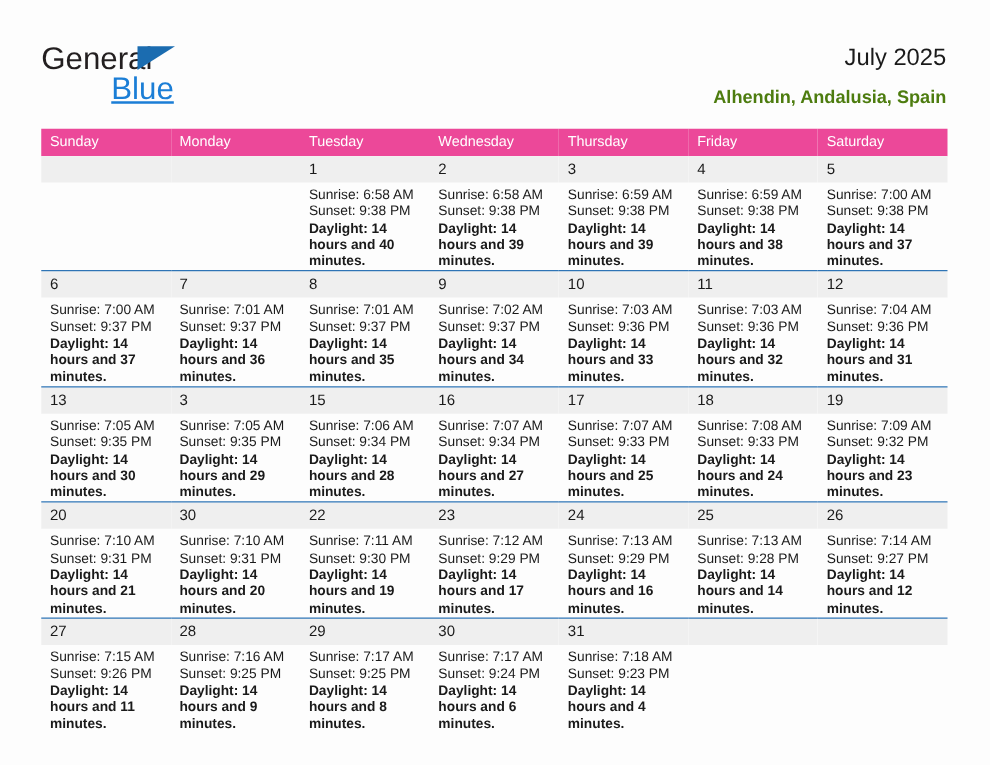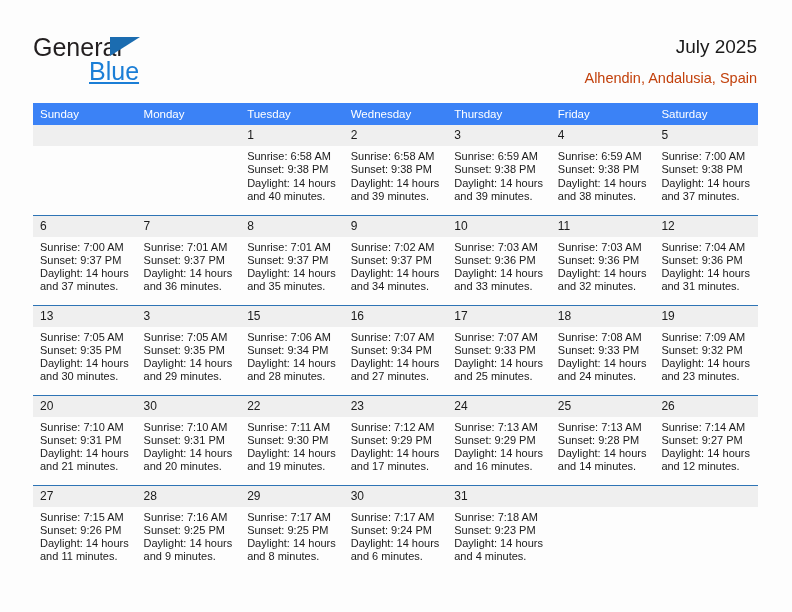--- a/index.html
+++ b/index.html
@@ -77,37 +77,37 @@
     font-size: 19px;
     line-height: 33px;
     color: #1a1a1a;
     font-weight: 400;
     white-space: nowrap;
   }
   .cal-subtitle {
     margin-top: 6px;
     font-size: 14.5px;
     line-height: 18px;
-    color: #c2410c;
-    font-weight: 400;
+    color: #4d7c0f;
+    font-weight: 700;
     white-space: nowrap;
   }
 
   
   .calendar {
     position: absolute;
     left: 33px;
     top: 103px;
     width: 725px;
     border-collapse: collapse;
     table-layout: fixed;
   }
 
   .calendar th {
-    background: #3b82f6;
+    background: #ec4899;
     color: #ffffff;
     font-size: 11.5px;
     font-weight: 400;
     text-align: left;
     padding: 5px 0 5px 7px;
     height: 12px;
     border: none;
     box-sizing: border-box;
   }
 
@@ -142,20 +142,21 @@
     padding: 4px 6px 0 7px;
     font-size: 11px;
     line-height: 13.3px;
     color: #1a1a1a;
   }
   .details div {
     white-space: nowrap;
   }
   .details .wrap {
     white-space: normal;
+    font-weight: bold;
   }
 </style>
 </head>
 <body>
 
 <div class="page">
 
   <div class="header">
 
     <div class="brand">

